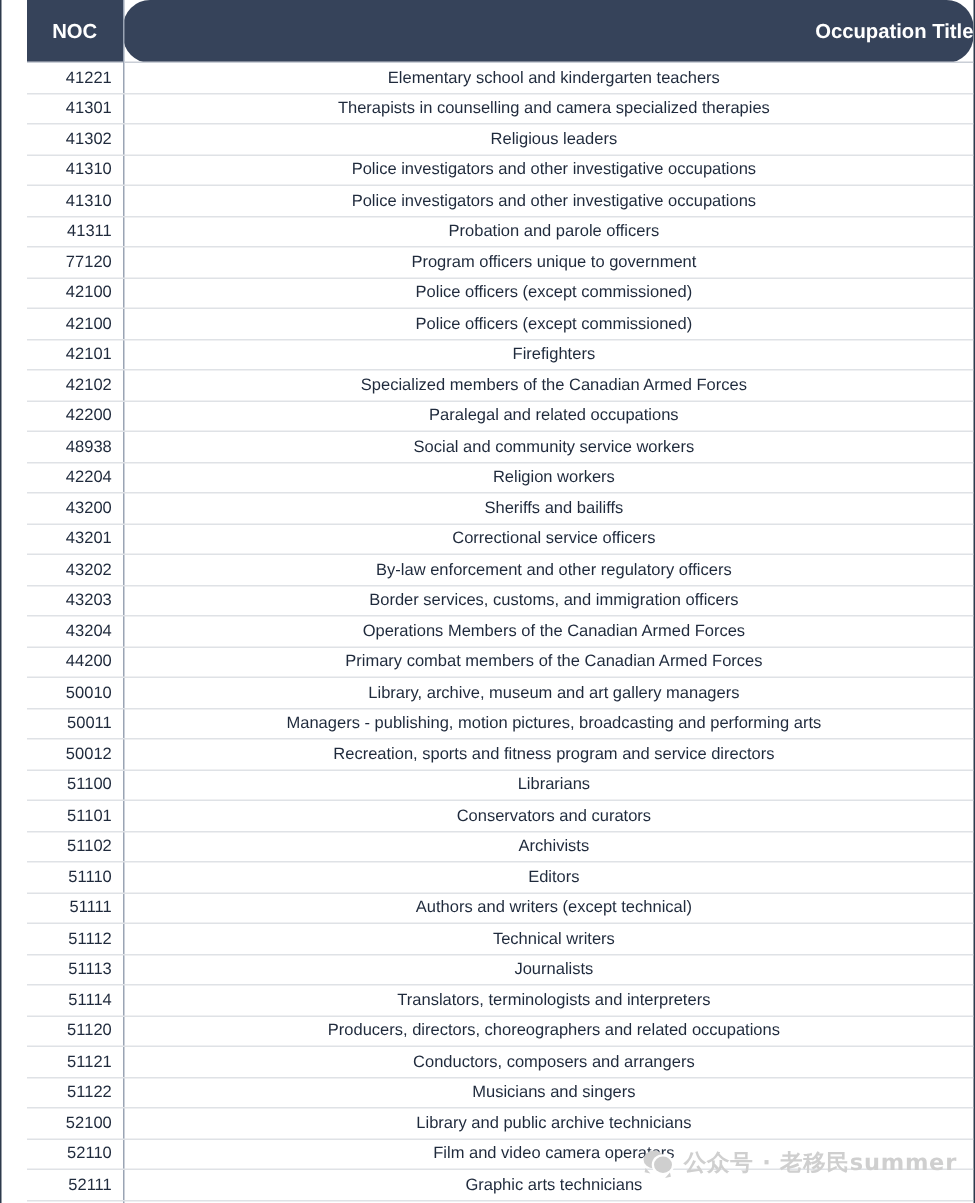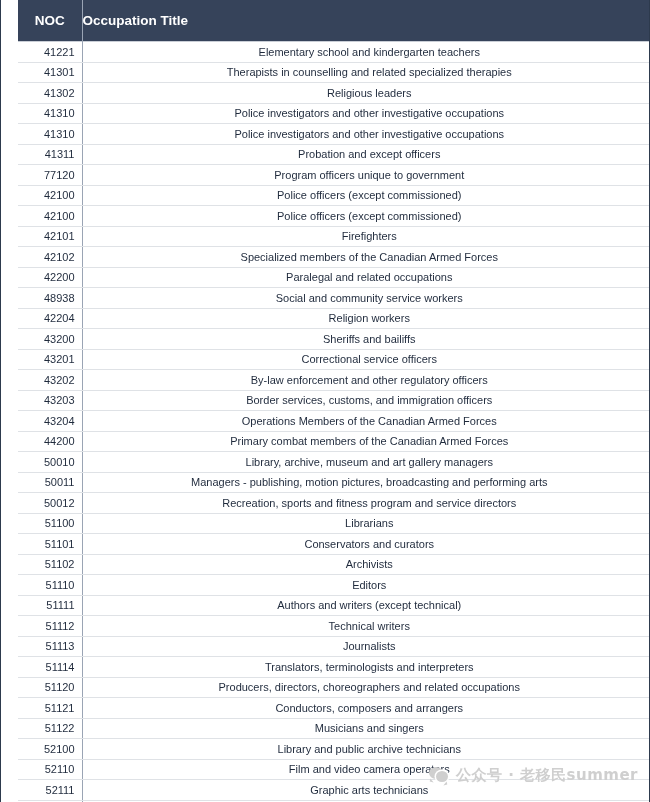--- a/index.html
+++ b/index.html
@@ -45,21 +45,22 @@
     height: 41px;
     padding: 0;
     vertical-align: middle;
     line-height: 41px;
   }
   thead th.th-noc {
     text-align: center;
     border-right: 1px solid #9aa4b4;
   }
   thead th.th-title {
-    text-align: left;
+    text-align: right;
+    border-radius: 18px;
   }
 
   tbody td {
     height: 19.5px;
     padding: 0;
     font-size: 11px;
     color: #1f2a3c;
     border-bottom: 1px solid #dfe2e6;
     vertical-align: middle;
     white-space: nowrap;
@@ -163,37 +164,37 @@
         <th class="th-title">Occupation Title</th>
       </tr>
     </thead>
     <tbody id="table-body">
         <tr>
           <td class="td-noc">41221</td>
           <td class="td-title">Elementary school and kindergarten teachers</td>
         </tr>
         <tr>
           <td class="td-noc">41301</td>
-          <td class="td-title">Therapists in counselling and related specialized therapies</td>
+          <td class="td-title">Therapists in counselling and camera specialized therapies</td>
         </tr>
         <tr>
           <td class="td-noc">41302</td>
           <td class="td-title">Religious leaders</td>
         </tr>
         <tr>
           <td class="td-noc">41310</td>
           <td class="td-title">Police investigators and other investigative occupations</td>
         </tr>
         <tr>
           <td class="td-noc">41310</td>
           <td class="td-title">Police investigators and other investigative occupations</td>
         </tr>
         <tr>
           <td class="td-noc">41311</td>
-          <td class="td-title">Probation and except officers</td>
+          <td class="td-title">Probation and parole officers</td>
         </tr>
         <tr>
           <td class="td-noc">77120</td>
           <td class="td-title">Program officers unique to government</td>
         </tr>
         <tr>
           <td class="td-noc">42100</td>
           <td class="td-title">Police officers (except commissioned)</td>
         </tr>
         <tr>

